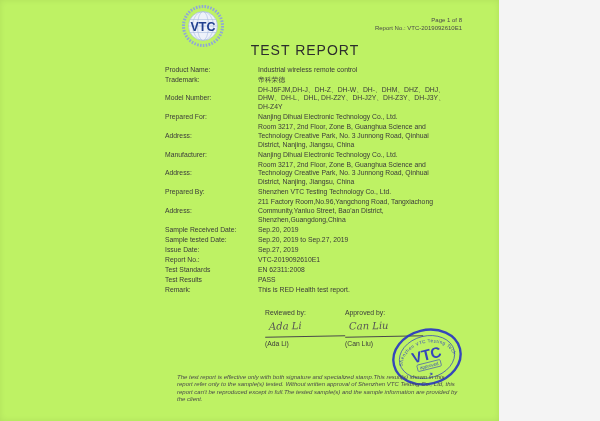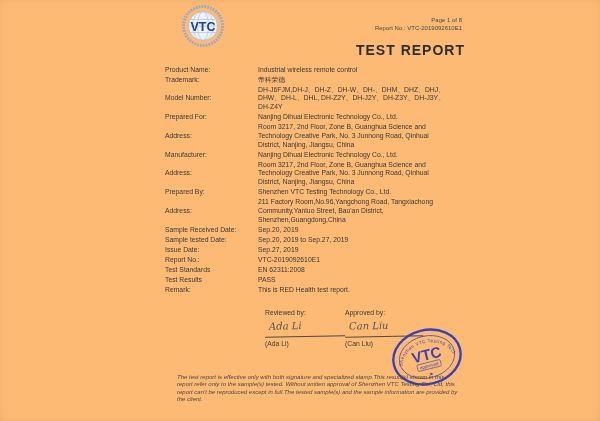--- a/index.html
+++ b/index.html
@@ -3,33 +3,33 @@
 <meta charset="utf-8">
 <style>
   html,body{margin:0;padding:0;}
   body{
     width:600px;height:421px;
     background:#f4f4f4;
     font-family:"Liberation Sans","DejaVu Sans",sans-serif;
     -webkit-font-smoothing:antialiased;
   }
   .page{
-    position:relative;width:600px;height:421px;background:#fdba74;
+    position:relative;width:499px;height:421px;background:#bef264;
     box-shadow:inset 0 0 6px rgba(0,0,0,0.08);
     color:#3a3a3a;overflow:hidden;
   }
   
   .logo{position:absolute;left:176px;top:4px;width:54px;height:46px;}
   .pageinfo{
     position:absolute;left:260px;top:17px;width:202px;
     text-align:right;font-size:6px;line-height:7.5px;color:#4a4a4a;
   }
   .title{
     position:absolute;left:145px;top:42px;width:320px;
-    text-align:right;font-size:14px;font-weight:bold;color:#2d2d2d;
+    text-align:center;font-size:14px;font-weight:normal;color:#2d2d2d;
     letter-spacing:1px;
   }
   
   .fields{position:absolute;left:165px;top:65px;width:296px;}
   .frow{display:flex;align-items:center;padding:0.6px 0;}
   .f-label{width:93px;flex:none;font-size:6.8px;line-height:8.8px;color:#3a3a3a;}
   .f-value{width:188px;flex:none;font-size:6.8px;line-height:8.8px;color:#3a3a3a;}
   
   .sigs{position:absolute;left:165px;top:309px;width:300px;height:40px;}
   .sig{position:absolute;top:0;}

